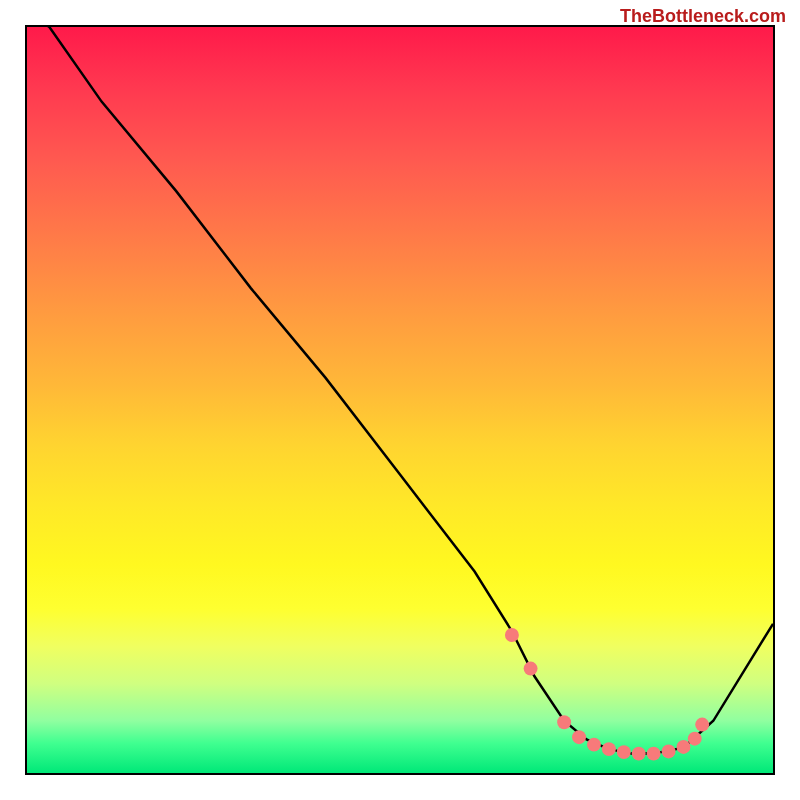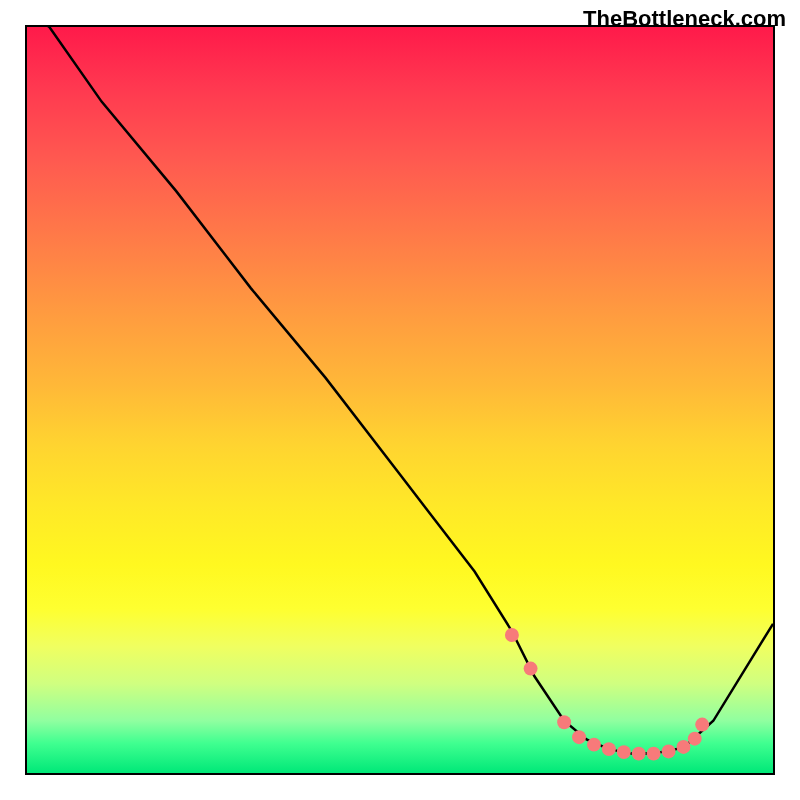--- a/index.html
+++ b/index.html
@@ -7,23 +7,23 @@
     width: 800px;
     height: 800px;
     background: #ffffff;
     position: relative;
     font-family: Arial, sans-serif;
   }
   .watermark {
     position: absolute;
     top: 6px;
     right: 14px;
-    font-size: 22px;
+    font-size: 18px;
     font-weight: bold;
-    color: #000000;
+    color: #b91c1c;
     z-index: 10;
   }
   .chart-area {
     position: absolute;
     left: 25px;
     top: 25px;
     width: 750px;
     height: 750px;
     border: 2px solid #000;
   }

